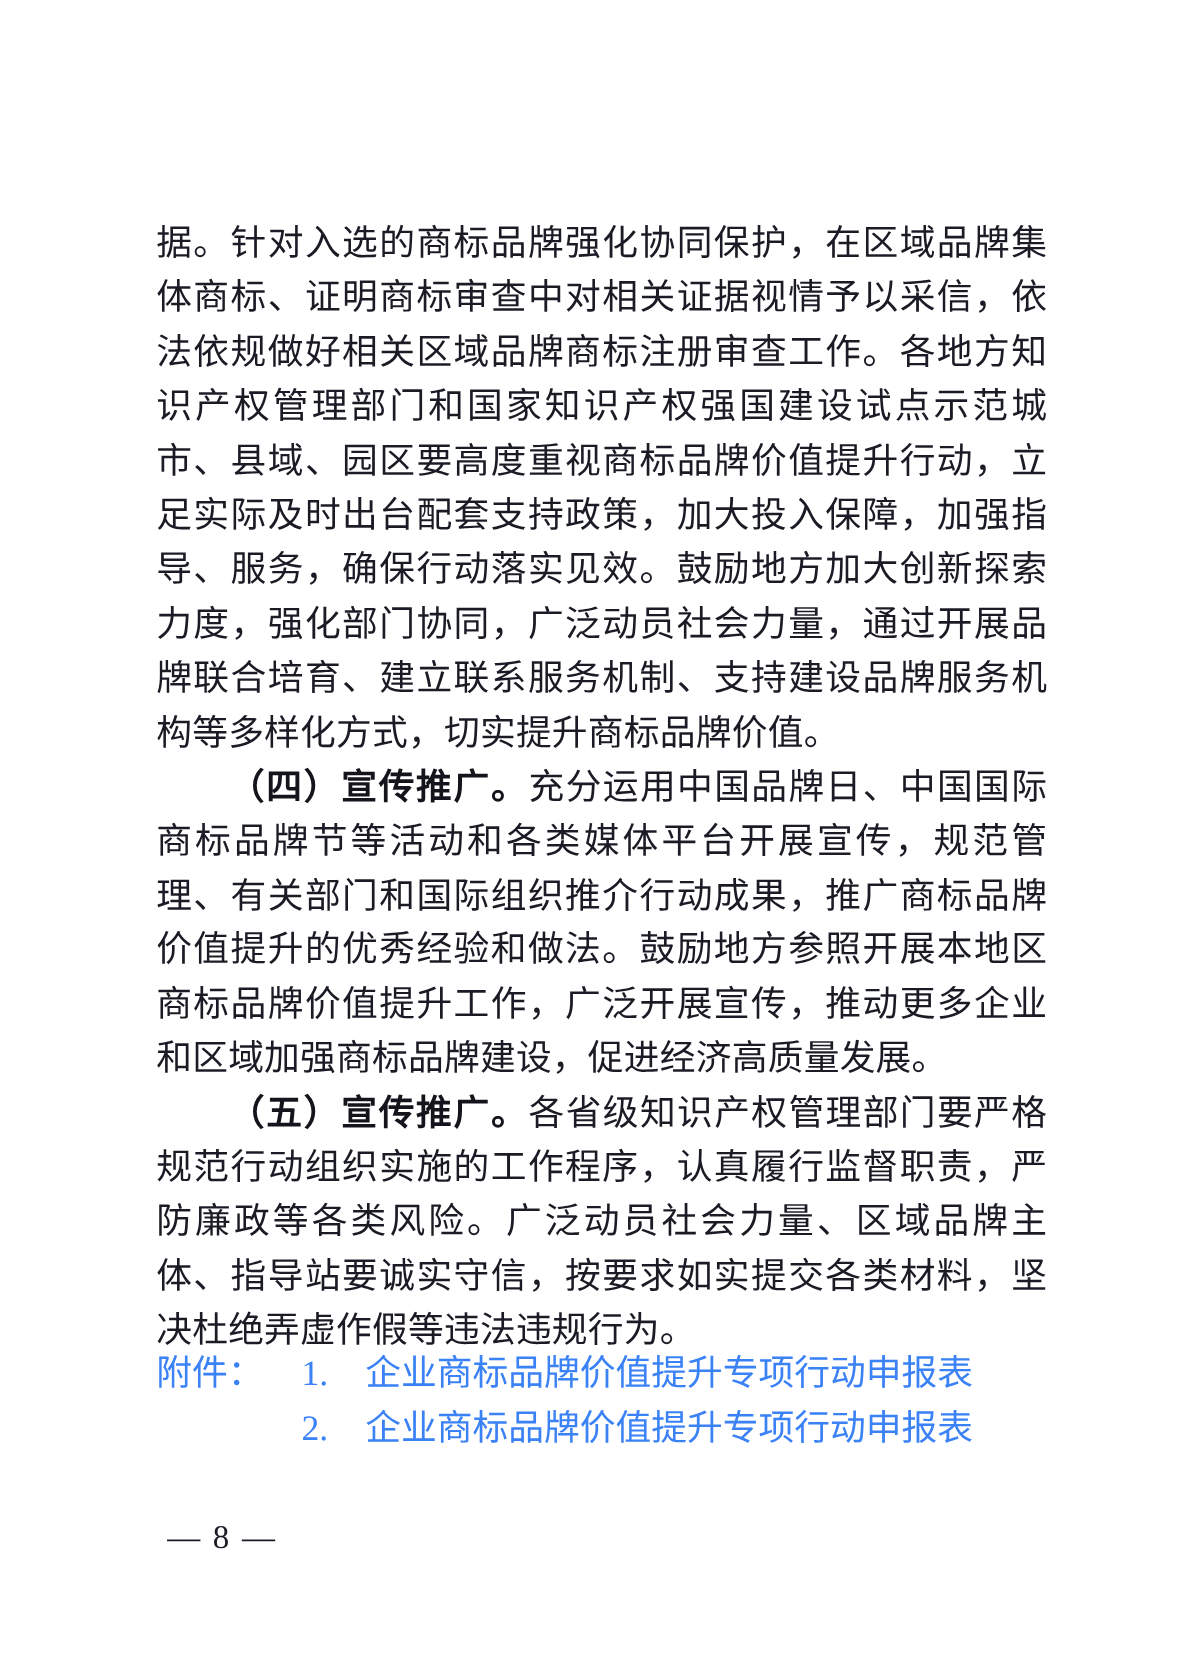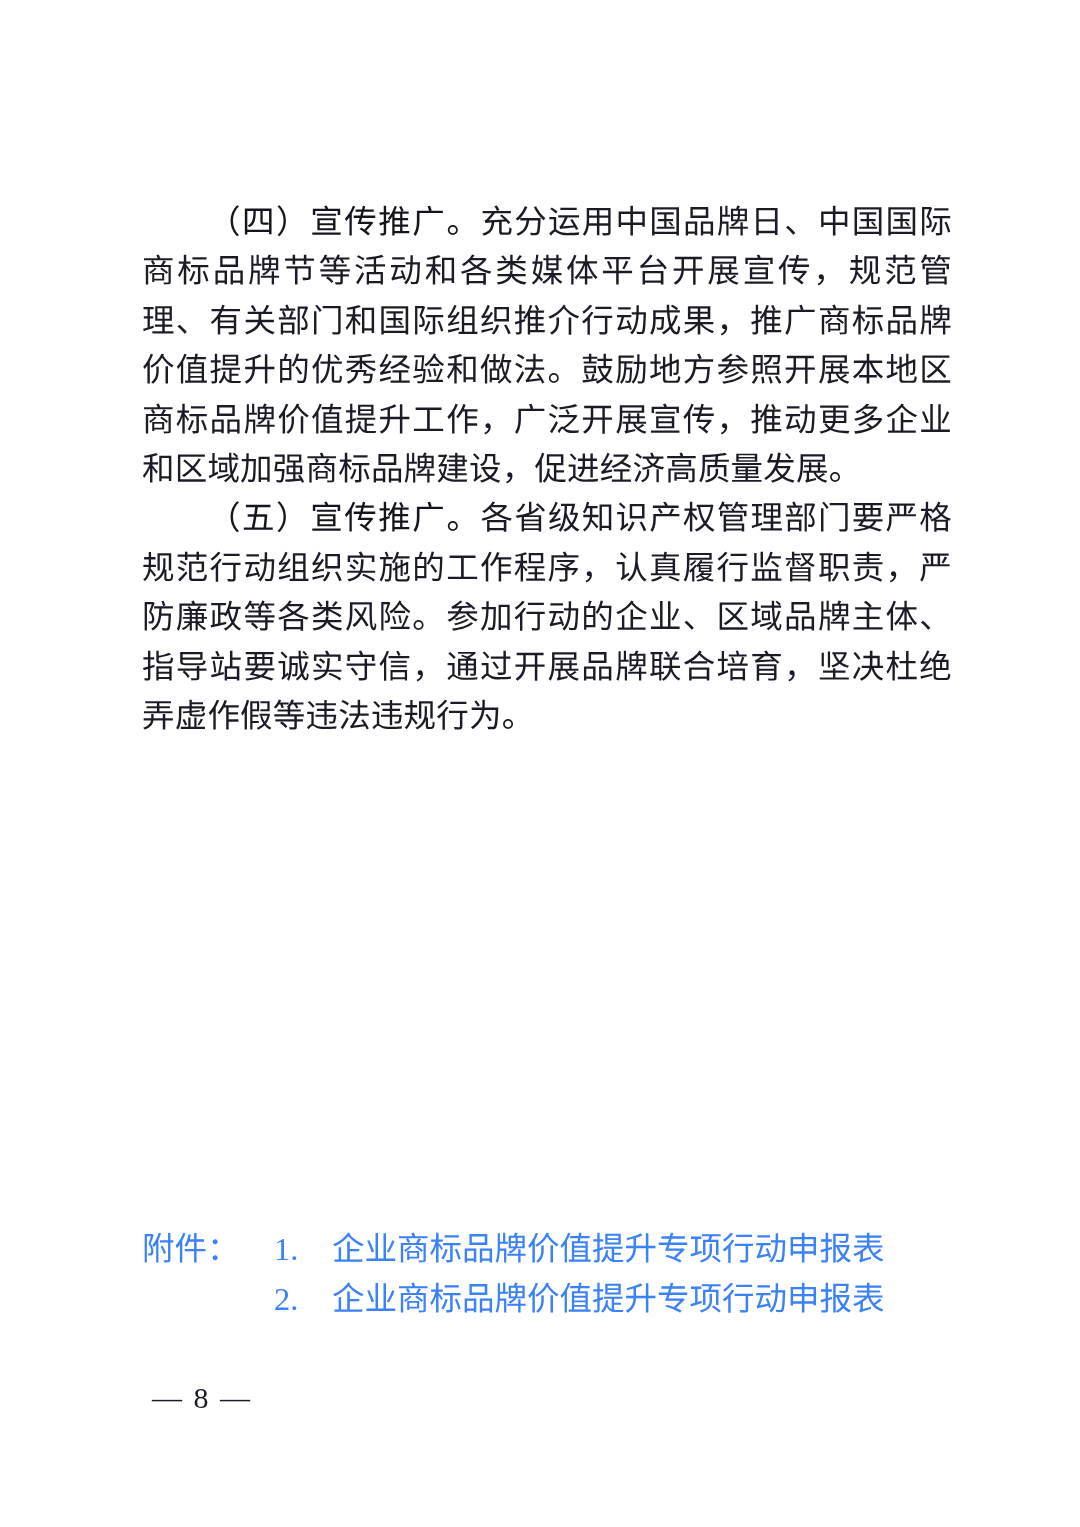--- a/index.html
+++ b/index.html
@@ -47,21 +47,21 @@
 
   .para.indent {
     text-indent: 66px;
   }
 
   .para + .para {
     margin-top: 0;
   }
 
   .heading-run {
-    font-weight: 400;
+    font-weight: 700;
     color: #14141c;
     letter-spacing: 0.5px;
   }
 
   
   .attachments {
     position: absolute;
     left: 142px;
     top: 1224px;
     width: 810px;
@@ -105,24 +105,25 @@
     font-family: "Liberation Serif", "DejaVu Serif", serif;
   }
 </style>
 </head>
 <body>
 
 <div class="page">
 
   <div class="body-block">
 
+    <p class="para"><span>据。针对入选的商标品牌强化协同保护，在区域品牌集体商标、证明商标审查中对相关证据视情予以采信，依法依规做好相关区域品牌商标注册审查工作。各地方知识产权管理部门和国家知识产权强国建设试点示范城市、县域、园区要高度重视商标品牌价值提升行动，立足实际及时出台配套支持政策，加大投入保障，加强指导、服务，确保行动落实见效。鼓励地方加大创新探索力度，强化部门协同，广泛动员社会力量，通过开展品牌联合培育、建立联系服务机制、支持建设品牌服务机构等多样化方式，切实提升商标品牌价值。</span></p>
 
     <p class="para indent"><span class="heading-run">（四）宣传推广。</span><span>充分运用中国品牌日、中国国际商标品牌节等活动和各类媒体平台开展宣传，规范管理、有关部门和国际组织推介行动成果，推广商标品牌价值提升的优秀经验和做法。鼓励地方参照开展本地区商标品牌价值提升工作，广泛开展宣传，推动更多企业和区域加强商标品牌建设，促进经济高质量发展。</span></p>
 
-    <p class="para indent"><span class="heading-run">（五）宣传推广。</span><span>各省级知识产权管理部门要严格规范行动组织实施的工作程序，认真履行监督职责，严防廉政等各类风险。参加行动的企业、区域品牌主体、指导站要诚实守信，通过开展品牌联合培育，坚决杜绝弄虚作假等违法违规行为。</span></p>
+    <p class="para indent"><span class="heading-run">（五）宣传推广。</span><span>各省级知识产权管理部门要严格规范行动组织实施的工作程序，认真履行监督职责，严防廉政等各类风险。广泛动员社会力量、区域品牌主体、指导站要诚实守信，按要求如实提交各类材料，坚决杜绝弄虚作假等违法违规行为。</span></p>
 
   </div>
 
   <div class="attachments">
 
     <div class="attach-line">
       <span class="attach-label">附件：</span>
       <span class="attach-num">1.</span>
       <span class="attach-text">企业商标品牌价值提升专项行动申报表</span>
     </div>

